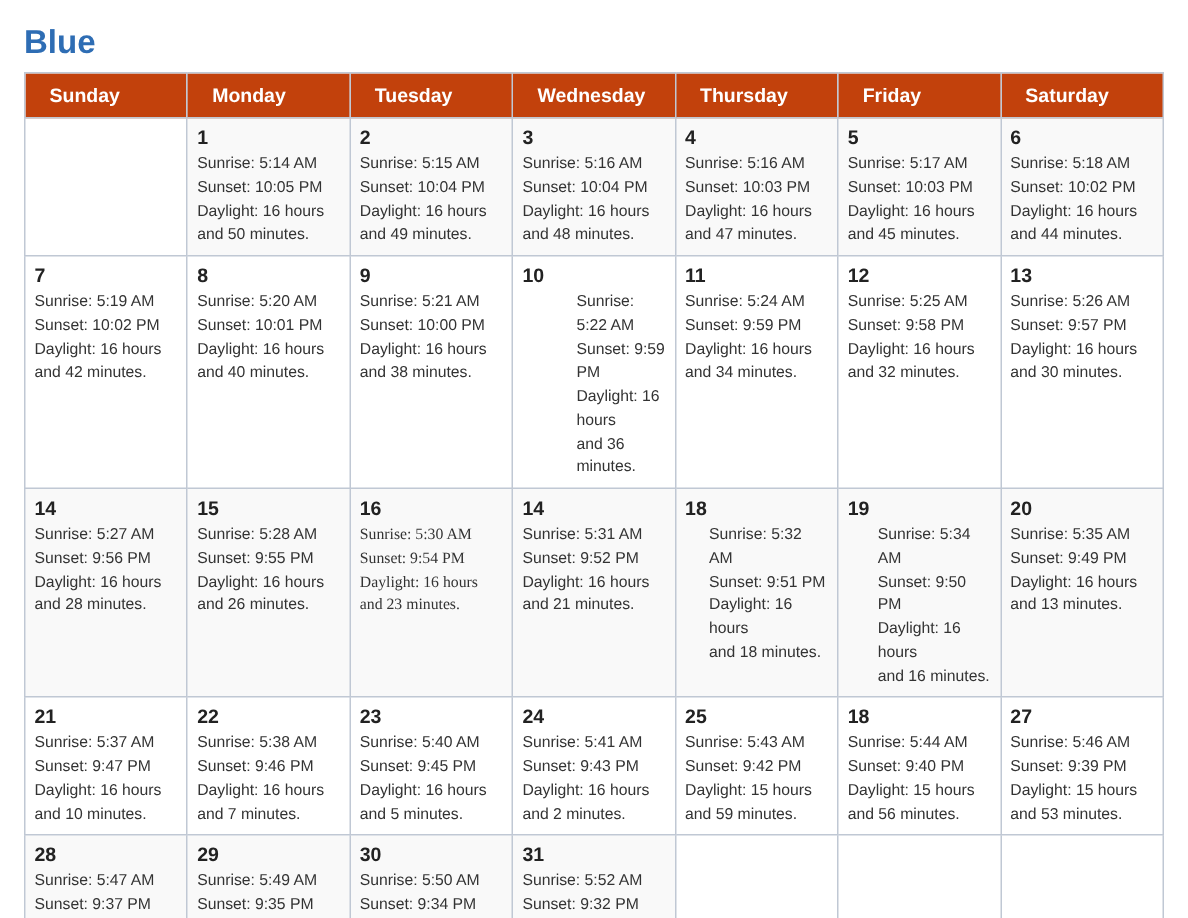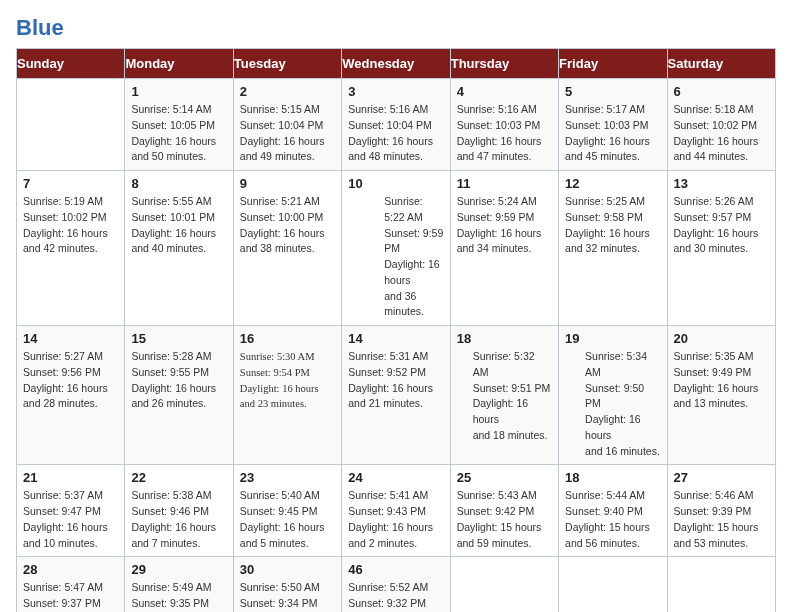--- a/index.html
+++ b/index.html
@@ -33,25 +33,25 @@
       font-size: 15px;
       color: #444;
       margin-top: 2px;
     }
     table {
       width: 100%;
       border-collapse: collapse;
       table-layout: fixed;
     }
     thead tr th {
-      background-color: #7f1d1d;
+      background-color: #c2410c;
       color: #fff;
       font-size: 13px;
       font-weight: bold;
-      padding: 7px 0;
+      padding: 7px 16px;
       text-align: left;
       border: 1px solid #c0c8d4;
     }
     tbody tr td {
       border: 1px solid #c0c8d4;
       vertical-align: top;
       padding: 5px 6px;
       font-size: 11px;
       color: #222;
       height: 80px;
@@ -150,21 +150,21 @@
       <tr>
         <td>
           <span class="day-number">7</span>
           <div class="day-info" style="white-space: pre-line;">Sunrise: 5:19 AM
 Sunset: 10:02 PM
 Daylight: 16 hours
 and 42 minutes.</div>
         </td>
         <td>
           <span class="day-number">8</span>
-          <div class="day-info" style="white-space: pre-line;">Sunrise: 5:55 AM
+          <div class="day-info" style="white-space: pre-line;">Sunrise: 5:20 AM
 Sunset: 10:01 PM
 Daylight: 16 hours
 and 40 minutes.</div>
         </td>
         <td>
           <span class="day-number">9</span>
           <div class="day-info" style="white-space: pre-line;">Sunrise: 5:21 AM
 Sunset: 10:00 PM
 Daylight: 16 hours
 and 38 minutes.</div>
@@ -316,21 +316,21 @@
 and 46 minutes.</div>
         </td>
         <td>
           <span class="day-number">30</span>
           <div class="day-info" style="white-space: pre-line;">Sunrise: 5:50 AM
 Sunset: 9:34 PM
 Daylight: 15 hours
 and 43 minutes.</div>
         </td>
         <td>
-          <span class="day-number">46</span>
+          <span class="day-number">31</span>
           <div class="day-info" style="white-space: pre-line;">Sunrise: 5:52 AM
 Sunset: 9:32 PM
 Daylight: 15 hours
 and 40 minutes.</div>
         </td>
         <td class="empty"></td>
         <td class="empty"></td>
         <td class="empty"></td>
       </tr>
     </tbody>

